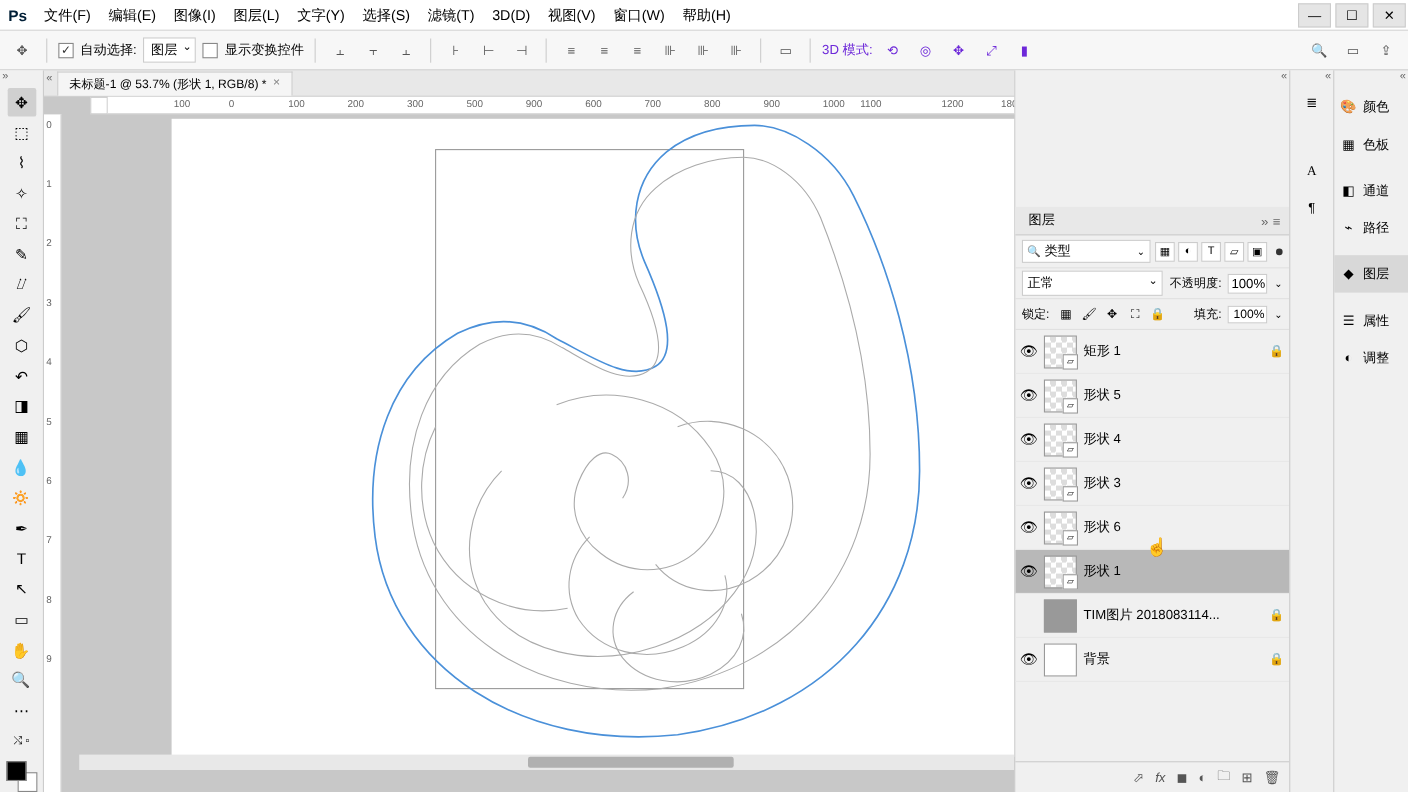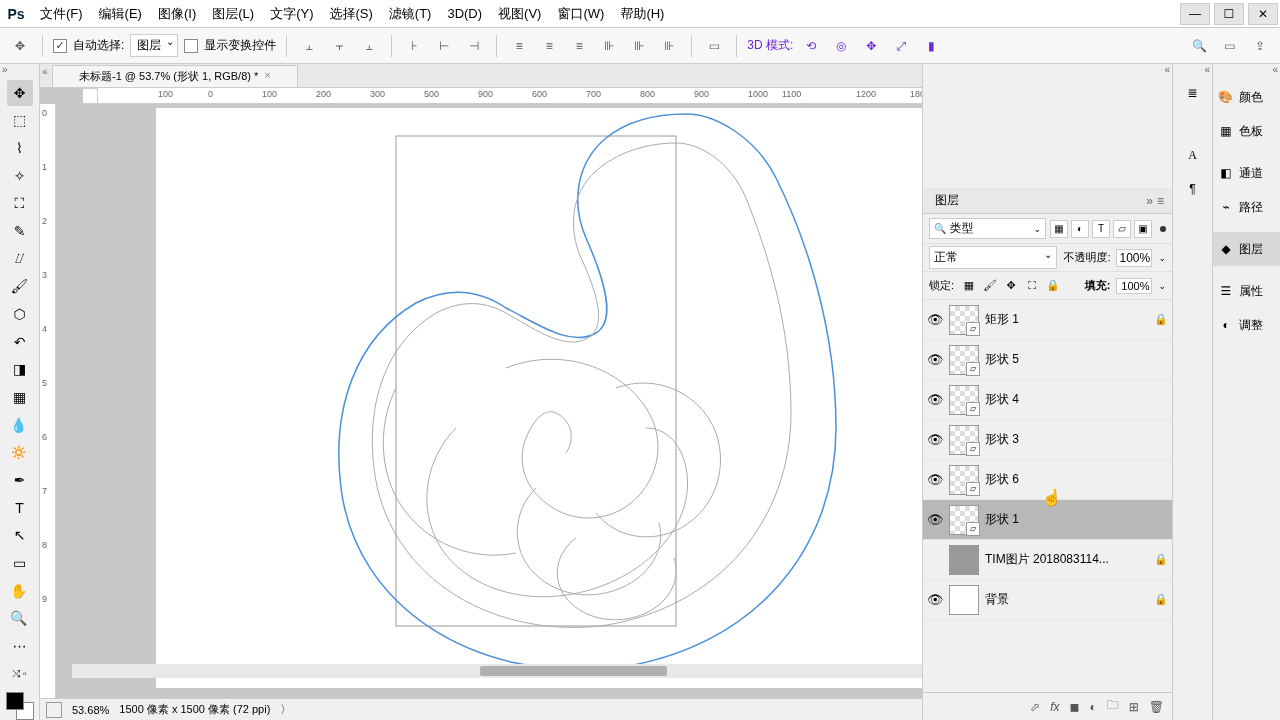--- a/index.html
+++ b/index.html
@@ -31,21 +31,21 @@
 .tool-btn { width: 26px; height: 26px; display: flex; align-items: center; justify-content: center; cursor: pointer; border-radius: 2px; font-size: 14px; }
 .tool-btn.active { background: #d0d0d0; }
 .fgbg { width: 28px; height: 28px; position: relative; margin-top: 4px; }
 .fg { width: 18px; height: 18px; background: #000; border: 1px solid #888; position: absolute; top: 0; left: 0; }
 .bg-sq { width: 18px; height: 18px; background: #fff; border: 1px solid #888; position: absolute; bottom: 0; right: 0; }
 
 
 .doc-area { flex: 1; display: flex; flex-direction: column; background: #c8c8c8; position: relative; }
 .tab-bar { height: 24px; background: #e8e8e8; display: flex; align-items: center; padding-left: 12px; border-bottom: 1px solid #ccc; position: relative; }
 .tab-toggle { position: absolute; left: 2px; top: 2px; font-size: 10px; color: #666; }
-.tab { background: #f5f5f5; padding: 3px 26px; border: 1px solid #ccc; border-bottom: none; display: flex; align-items: flex-start; gap: 6px; font-size: 11px; }
+.tab { background: #f5f5f5; padding: 3px 10px; border: 1px solid #ccc; border-bottom: none; display: flex; align-items: flex-start; gap: 6px; font-size: 11px; }
 .tab-close { cursor: pointer; color: #888; }
 .ruler-corner { width: 16px; height: 16px; background: #fff; border: 1px solid #ccc; }
 .ruler-h { height: 16px; background: #fff; border-bottom: 1px solid #ccc; position: relative; overflow: hidden; font-size: 9px; color: #666; }
 .ruler-h span { position: absolute; top: 1px; }
 .ruler-v { width: 16px; background: #fff; border-right: 1px solid #ccc; position: relative; overflow: hidden; font-size: 9px; color: #666; }
 .ruler-v span { position: absolute; left: 2px; writing-mode: horizontal-tb; }
 .canvas-wrap { flex: 1; display: flex; }
 .canvas-outer { flex: 1; overflow: hidden; position: relative; background: #c8c8c8; }
 .canvas-rulers { display: flex; padding-left: 42px; }
 .canvas { background: #fff; position: absolute; left: 100px; top: 4px; width: 806px; height: 580px; }
@@ -262,26 +262,20 @@
             <path d="M 380 380 C 360 400 355 430 370 455 C 390 485 430 495 465 480 C 495 467 510 440 503 415" fill="none" stroke="#aaa" stroke-width="1"></path>
             <path d="M 420 430 C 400 445 395 470 410 490 C 428 512 462 518 490 505 C 515 493 525 470 518 450" fill="none" stroke="#aaa" stroke-width="1"></path>
             <path d="M 240 280 C 225 310 222 350 238 385 C 260 430 310 455 360 445" fill="none" stroke="#aaa" stroke-width="1"></path>
           </svg>
         </div>
         <div class="scrollbar-h">
           <div class="scroll-thumb-h"></div>
         </div>
       </div>
     </div>
-    <div class="status-bar">
-      <div class="status-icon"></div>
-      <span>53.68%</span>
-      <span>1500 像素 x 1500 像素 (72 ppi)</span>
-      <span>〉</span>
-    </div>
   </div>
 
   <div class="right-panels">
     <div class="layers-panel">
       <div class="panel-spacer">
           <div class="toggle-arrow" style="right:2px;left:auto;">«</div>
         </div>
       <div class="panel-header">
         <span class="panel-tab">图层</span>
         <div class="panel-menu">
@@ -312,21 +306,21 @@
       </div>
       <div class="lock-row">
         <span>锁定:</span>
         <div class="lock-icons">
           <span>▦</span>
           <span>🖌</span>
           <span>✥</span>
           <span>⛶</span>
           <span>🔒</span>
         </div>
-        <span style="margin-left:auto;font-weight:bold;">填充:</span>
+        <span style="margin-left:auto;">填充:</span>
         <span class="opacity-input">100%</span>
         <span style="font-size:9px;">⌄</span>
       </div>
       <div class="layer-list" id="layer-list">
           <div class="layer-item">
             <div class="eye">👁</div>
             <div class="thumb trans">
               <div class="shape-badge">▱</div>
             </div>
             <div class="layer-name">矩形 1</div>

